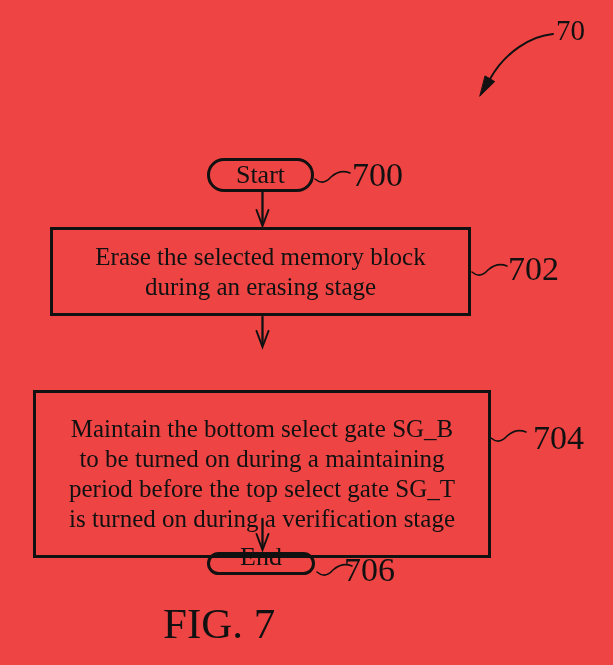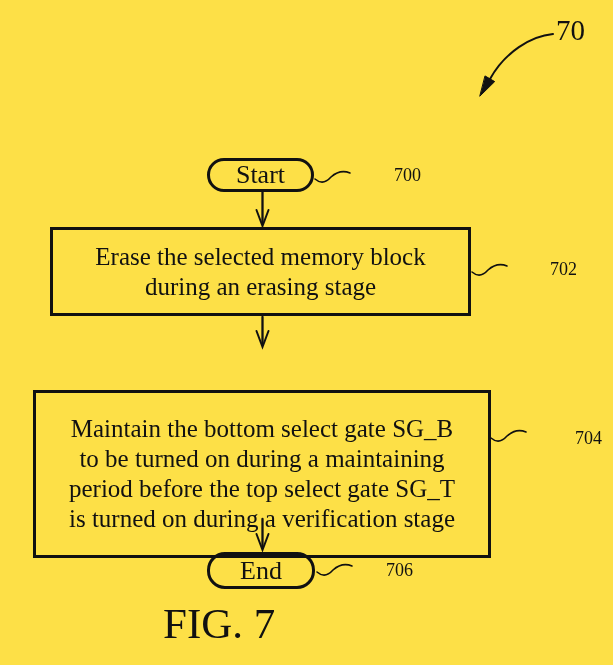--- a/index.html
+++ b/index.html
@@ -4,21 +4,21 @@
 <style>
   html, body {
     margin: 0;
     padding: 0;
     background: #ffffff;
   }
   .page {
     position: relative;
     width: 613px;
     height: 665px;
-    background: #fde047;
+    background: #ef4444;
     font-family: "Liberation Serif", "DejaVu Serif", serif;
     color: #111111;
     overflow: hidden;
   }
   .connectors {
     position: absolute;
     left: 0;
     top: 0;
     width: 613px;
     height: 665px;
@@ -34,42 +34,41 @@
     position: absolute;
     box-sizing: border-box;
     border: 3px solid #111111;
     border-radius: 18px;
     display: flex;
     align-items: center;
     justify-content: center;
     font-size: 26px;
   }
   .start-terminal { left: 207px; top: 158px; width: 107px; height: 34px; text-align: right; }
-  .end-terminal   { left: 207px; top: 552px; width: 108px; height: 37px; }
+  .end-terminal   { left: 207px; top: 552px; width: 108px; height: 23px; align-items: flex-end; }
   .box {
     position: absolute;
     box-sizing: border-box;
     border: 3px solid #111111;
     display: flex;
     flex-direction: column;
     align-items: center;
     justify-content: center;
     text-align: center;
     font-size: 25px;
     line-height: 30px;
   }
   .box-702 { left: 50px;  top: 227px; width: 421px; height: 89px; }
   .box-704 { left: 33px;  top: 350px; width: 458px; height: 168px; margin-top: 40px; }
   .box-line { display: block; white-space: nowrap; }
   .ref {
     position: absolute;
-    font-size: 18px;
+    font-size: 34px;
     line-height: 26px;
     white-space: nowrap;
-    margin-left: 42px;
   }
   .ref-700 { left: 352px; top: 162px; }
   .ref-702 { left: 508px; top: 256px; }
   .ref-704 { left: 533px; top: 425px; }
   .ref-706 { left: 344px; top: 557px; }
   .caption {
     position: absolute;
     left: 163px;
     top: 602px;
     width: 200px;

